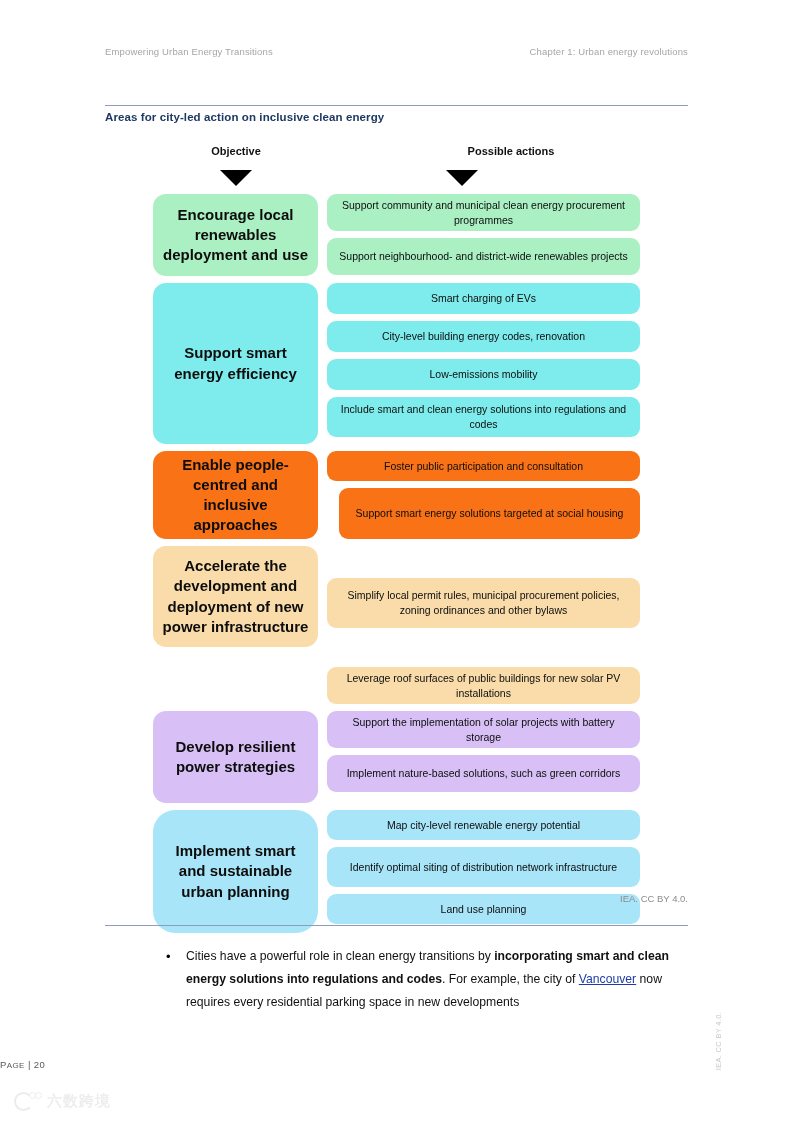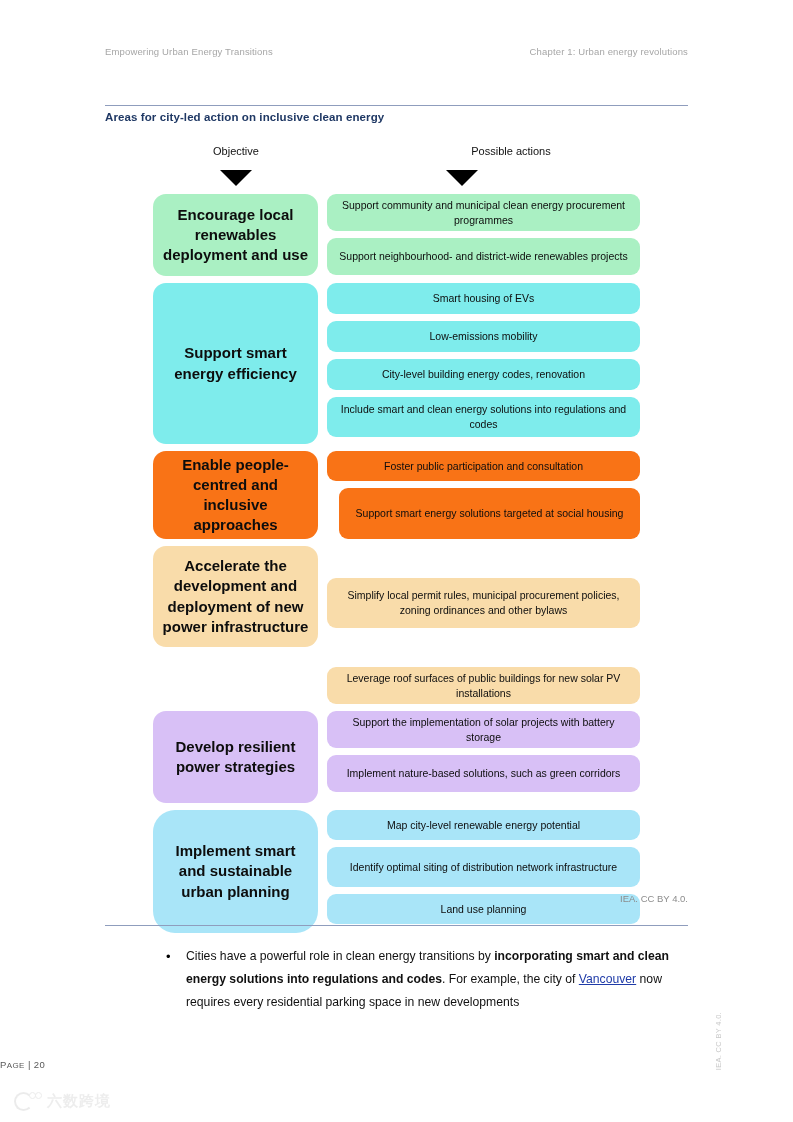--- a/index.html
+++ b/index.html
@@ -60,21 +60,21 @@
     position: absolute;
     top: 145px;
     left: 150px;
     width: 500px;
     height: 40px;
   }
   .col-head {
     position: absolute;
     text-align: center;
     font-size: 11px;
-    font-weight: normal;
+    font-weight: bold;
     color: #111111;
   }
   .col-head.objective { left: 0px;   width: 172px; }
   .col-head.actions   { left: 236px; width: 250px; }
 
   .arrow {
     position: absolute;
     width: 0;
     height: 0;
     border-left: 16px solid transparent;
@@ -295,23 +295,23 @@
       <div class="obj-box c-green">Encourage local renewables deployment and use</div>
       <div class="actions-col">
         <div class="action-box c-green">Support community and municipal clean energy procurement programmes</div>
         <div class="action-box c-green">Support neighbourhood- and district-wide renewables projects</div>
       </div>
     </div>
 
     <div class="row r2">
       <div class="obj-box c-cyan">Support smart energy efficiency</div>
       <div class="actions-col">
-        <div class="action-box c-cyan">Smart housing of EVs</div>
+        <div class="action-box c-cyan">Smart charging of EVs</div>
+        <div class="action-box c-cyan">City-level building energy codes, renovation</div>
         <div class="action-box c-cyan">Low-emissions mobility</div>
-        <div class="action-box c-cyan">City-level building energy codes, renovation</div>
         <div class="action-box c-cyan tall">Include smart and clean energy solutions into regulations and codes</div>
       </div>
     </div>
 
     <div class="row r3">
       <div class="obj-box c-pink">Enable people-centred and inclusive approaches</div>
       <div class="actions-col">
         <div class="action-box c-pink">Foster public participation and consultation</div>
         <div class="action-box c-pink tall">Support smart energy solutions targeted at social housing</div>
       </div>

